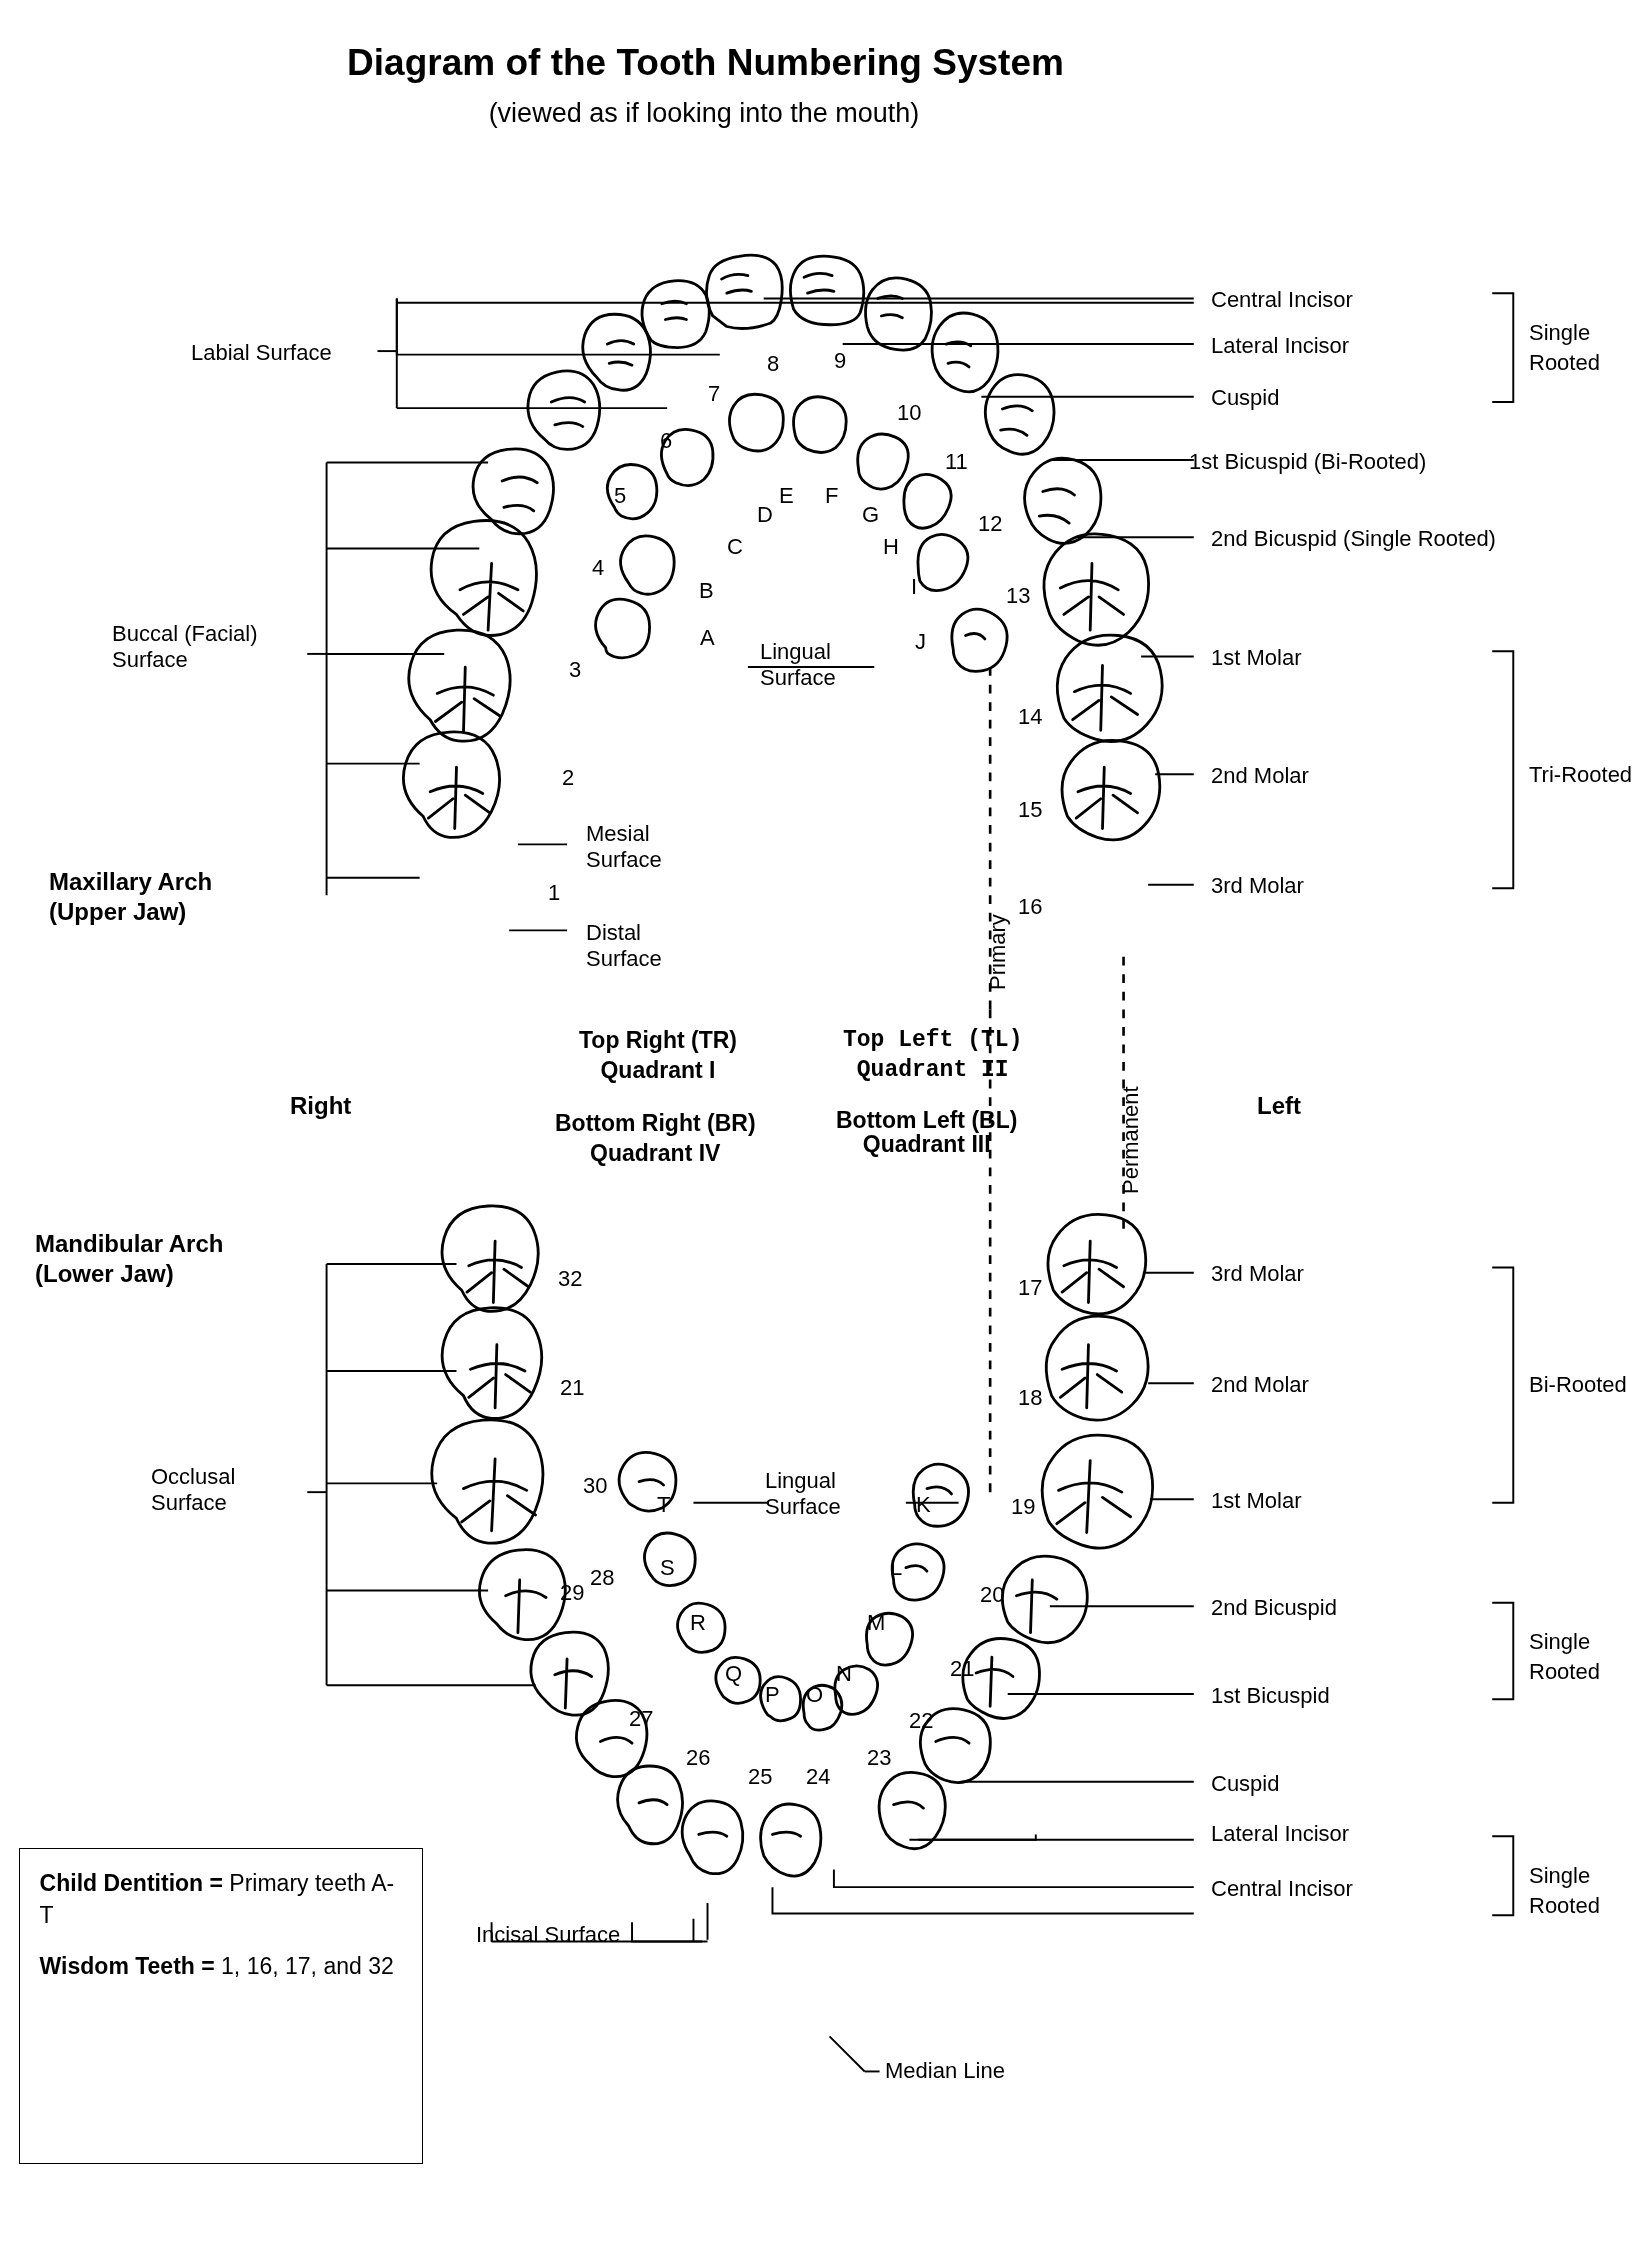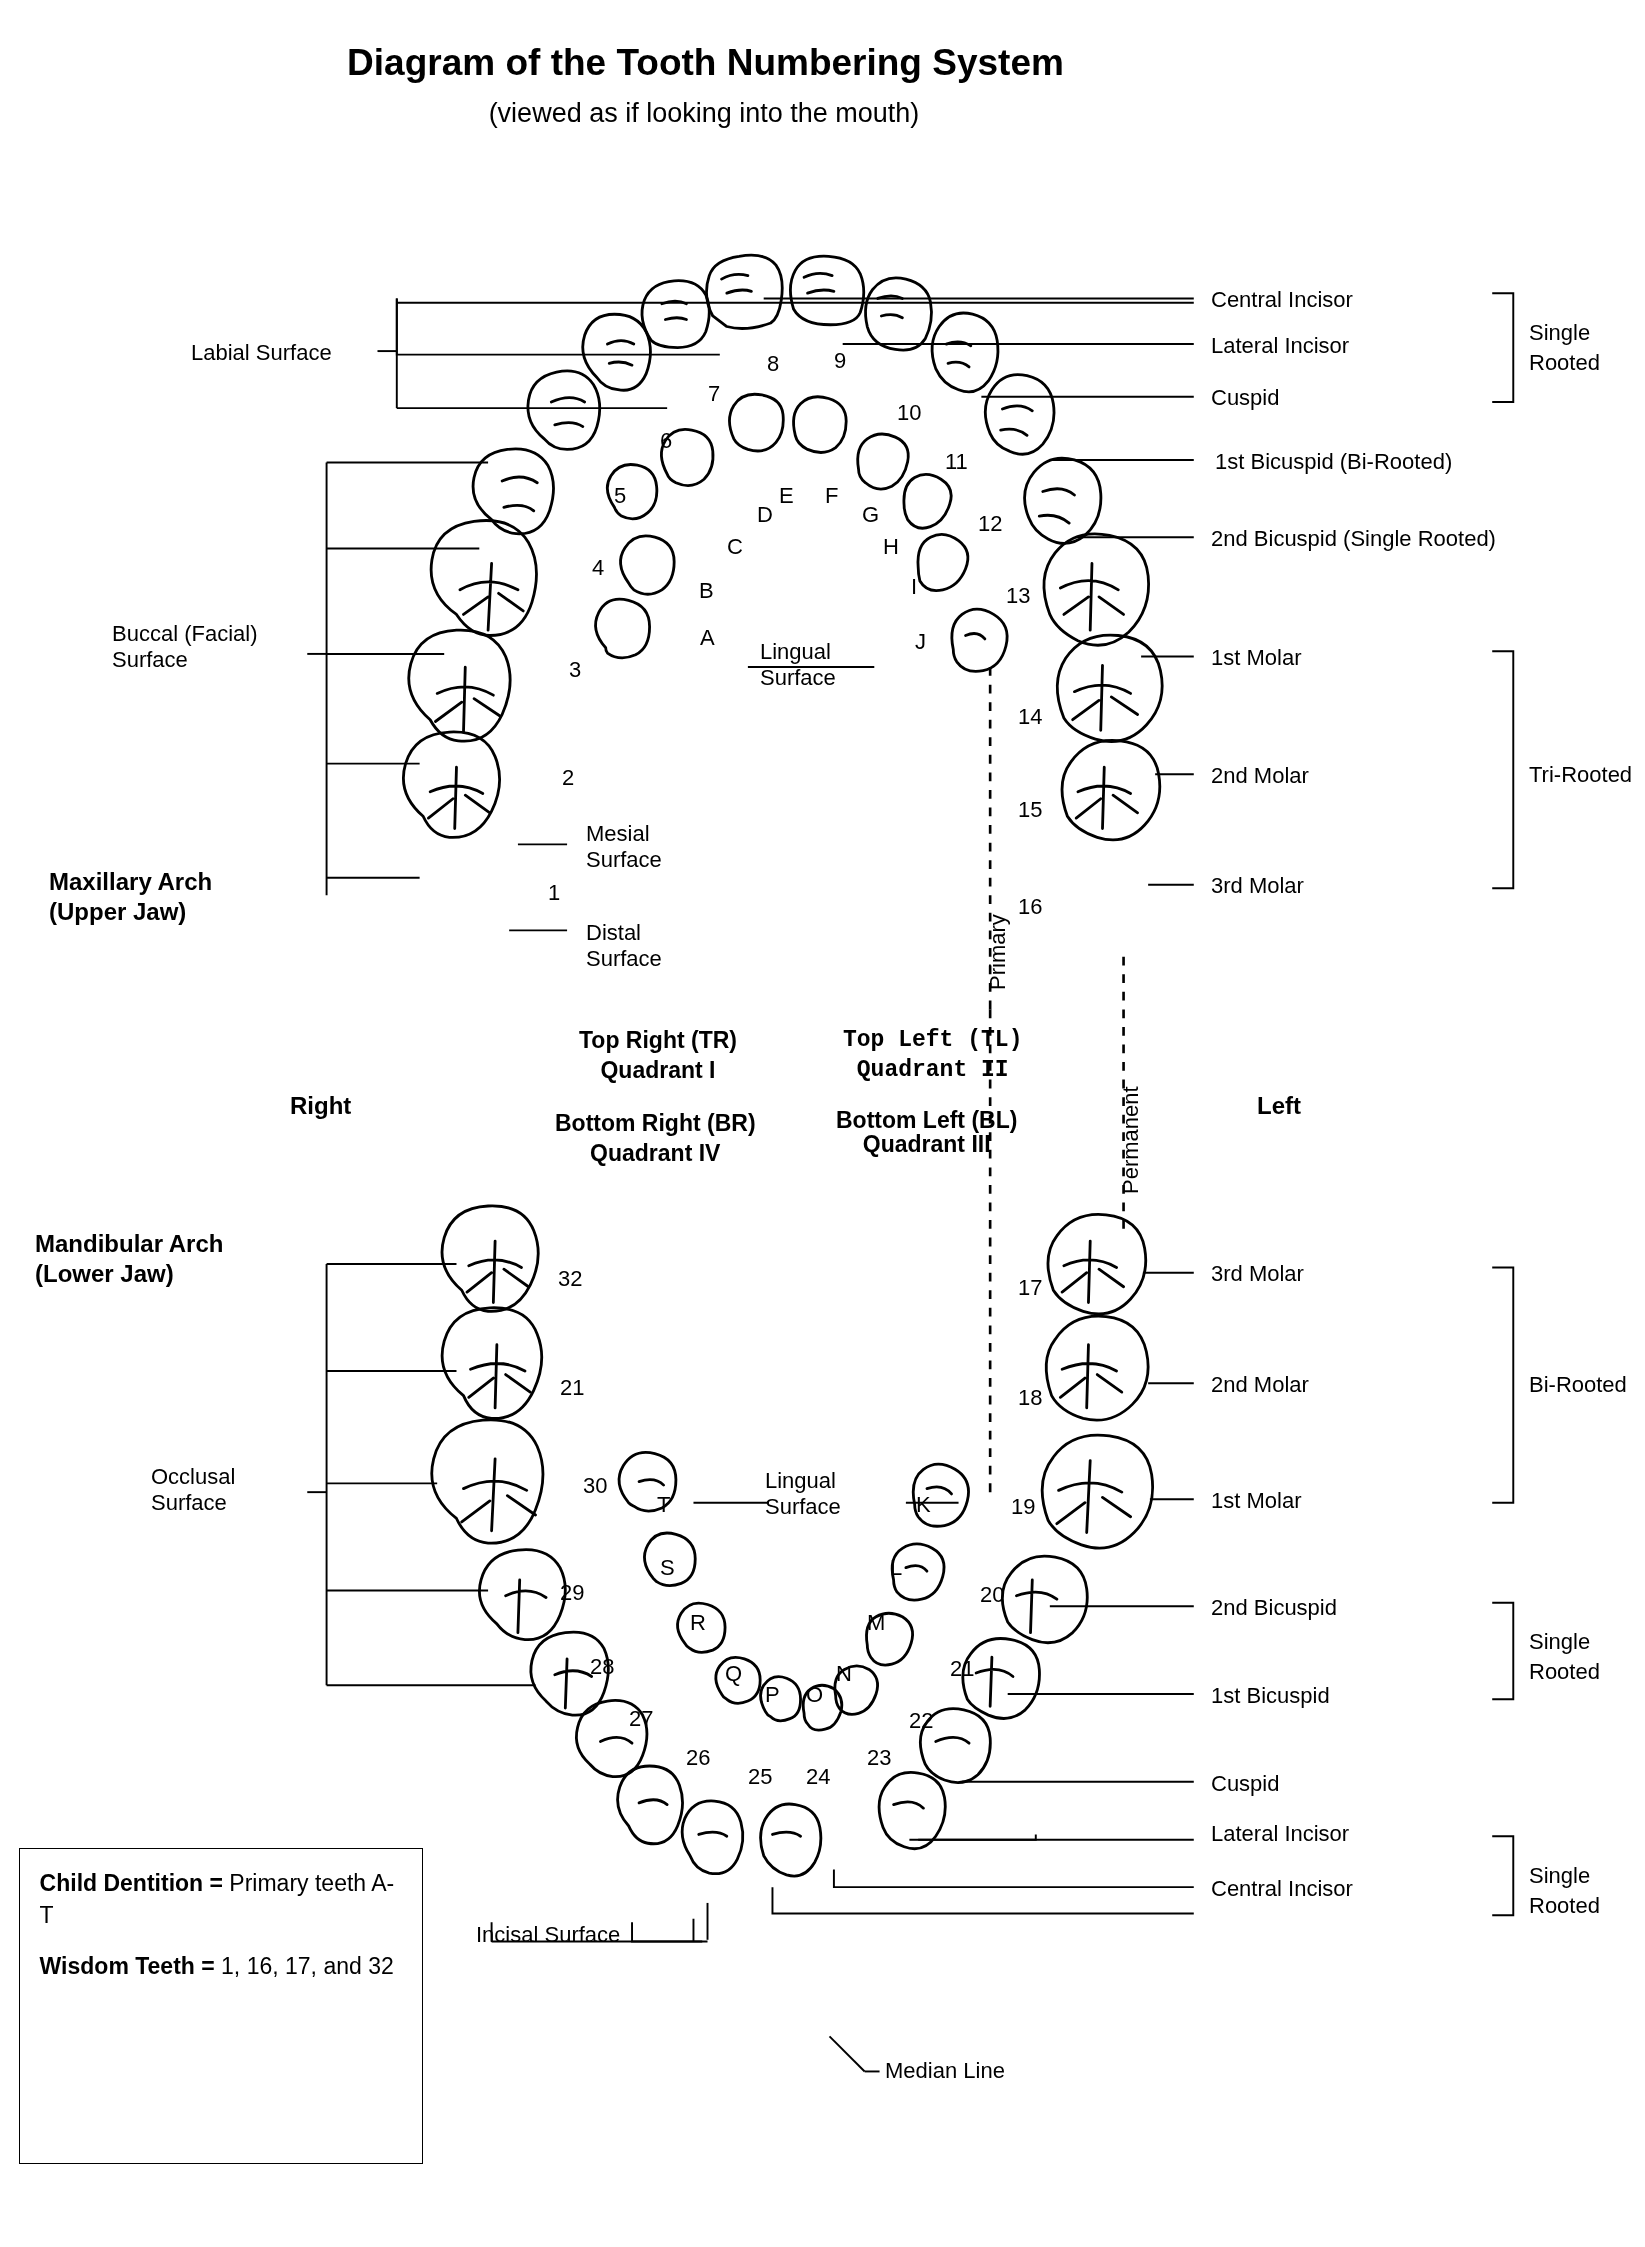--- a/index.html
+++ b/index.html
@@ -329,21 +329,21 @@
   <div class="abs lbl bold" style="left:836px; top:1108px; text-align:center; font-size:23px; line-height:24px;">Bottom Left (BL)
 Quadrant III</div>
 
   <div class="abs rot" style="left:985px; top:990px;">Primary</div>
   <div class="abs rot" style="left:1118px; top:1194px;">Permanent</div>
   <div class="abs lbl" style="left:885px; top:2058px;">Median Line</div>
 
   <div class="abs lbl" style="left:1211px; top:287px;">Central Incisor</div>
   <div class="abs lbl" style="left:1211px; top:333px;">Lateral Incisor</div>
   <div class="abs lbl" style="left:1211px; top:385px;">Cuspid</div>
-  <div class="abs lbl" style="left:1215px; top:449px;text-align:center;">1st Bicuspid (Bi-Rooted)</div>
+  <div class="abs lbl" style="left:1189px; top:449px;text-align:center;">1st Bicuspid (Bi-Rooted)</div>
   <div class="abs lbl" style="left:1211px; top:526px;">2nd Bicuspid (Single Rooted)</div>
   <div class="abs lbl" style="left:1211px; top:645px;">1st Molar</div>
   <div class="abs lbl" style="left:1211px; top:763px;">2nd Molar</div>
   <div class="abs lbl" style="left:1211px; top:873px;">3rd Molar</div>
 
   <div class="abs lbl" style="left:1529px; top:318px; line-height:30px;">Single
 Rooted</div>
   <div class="abs lbl" style="left:1529px; top:762px;text-align:center;">Tri-Rooted</div>
 
   <div class="abs lbl" style="left:1211px; top:1261px;">3rd Molar</div>
@@ -382,21 +382,21 @@
   <div class="abs num" style="left:1018px; top:1385px;">18</div>
   <div class="abs num" style="left:1011px; top:1494px;">19</div>
   <div class="abs num" style="left:980px; top:1582px;">20</div>
   <div class="abs num" style="left:950px; top:1656px;">21</div>
   <div class="abs num" style="left:909px; top:1708px;">22</div>
   <div class="abs num" style="left:867px; top:1745px;">23</div>
   <div class="abs num" style="left:806px; top:1764px;">24</div>
   <div class="abs num" style="left:748px; top:1764px;">25</div>
   <div class="abs num" style="left:686px; top:1745px;">26</div>
   <div class="abs num" style="left:629px; top:1706px;">27</div>
-  <div class="abs num" style="left:590px; top:1654px;">28</div>
+  <div class="abs num" style="left:590px; top:1565px;">28</div>
   <div class="abs num" style="left:560px; top:1580px;">29</div>
   <div class="abs num" style="left:583px; top:1473px;">30</div>
   <div class="abs num" style="left:560px; top:1375px;">21</div>
   <div class="abs num" style="left:558px; top:1266px;">32</div>
 
   <div class="abs letter" style="left:700px; top:625px;">A</div>
   <div class="abs letter" style="left:699px; top:578px;">B</div>
   <div class="abs letter" style="left:727px; top:534px;">C</div>
   <div class="abs letter" style="left:757px; top:502px;">D</div>
   <div class="abs letter" style="left:779px; top:483px;">E</div>

